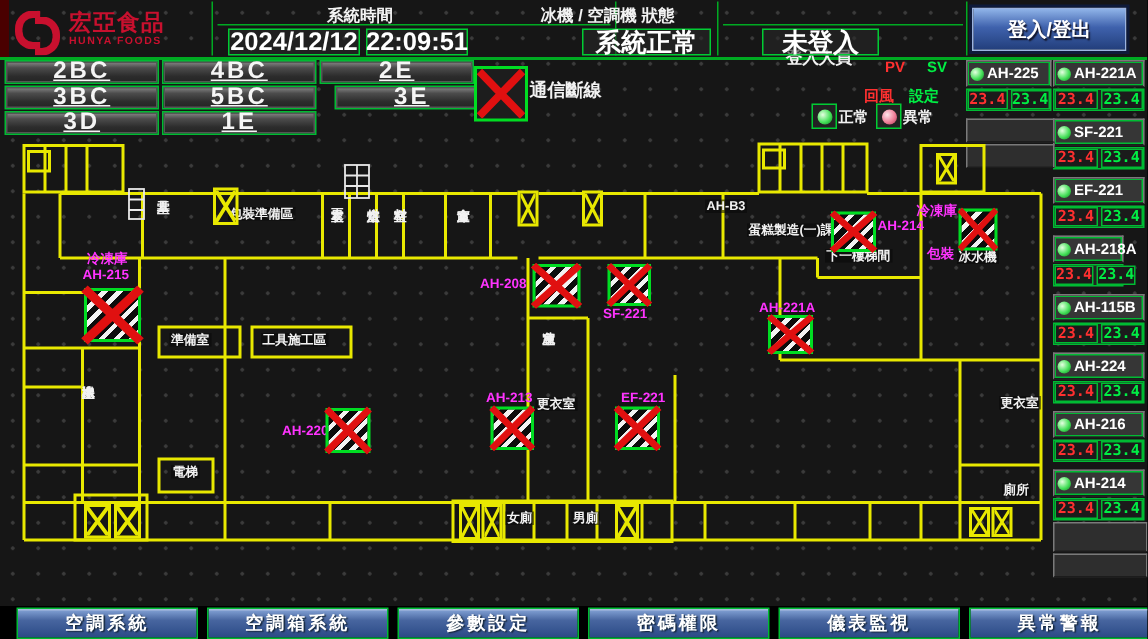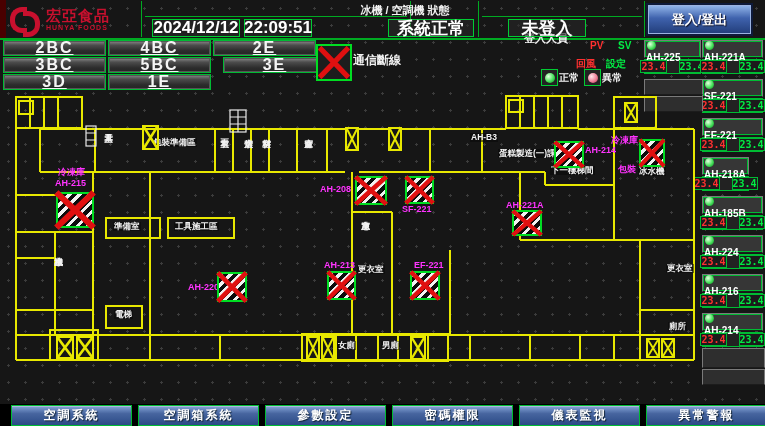--- a/index.html
+++ b/index.html
@@ -43,24 +43,24 @@
   .ledbox{position:absolute;width:15px;height:15px;background:#222;border:1px solid #00cc33;
       display:flex;align-items:center;justify-content:center;}
   .led{width:10px;height:10px;border-radius:50%;}
   .led.green{background:radial-gradient(circle at 35% 35%,#e4ffe0,#46e05a 55%,#0a7a1e);}
   .led.pink{background:radial-gradient(circle at 35% 35%,#ffe4ea,#ee7f98 55%,#a82f4e);}
   .small-label{position:absolute;font-size:10px;font-weight:bold;color:#f2f2f2;}
   .hdr-pv{color:#ff3030;} .hdr-sv{color:#00ee44;}
   
   .unit{position:absolute;}
   .unit-name{height:16px;background:#363636;border:1px solid #7a7a7a;border-bottom-color:#1c1c1c;
-      box-shadow:0 0 0 1px #00bb33 inset;display:flex;gap:2px;padding:0 1px;flex-direction:column;}
+      box-shadow:0 0 0 1px #00bb33 inset;display:flex;align-items:center;gap:2px;padding:0 1px;}
   .unit-name .led{width:9px;height:9px;flex:none;margin-left:1px;}
   .unit-name span{color:#fff;font-size:10px;font-weight:bold;white-space:nowrap;}
-  .unit-vals{margin-top:1px;height:13px;display:flex;gap:12px;border:1px solid #00bb33;background:#222;justify-content:center;}
+  .unit-vals{margin-top:1px;height:13px;display:flex;gap:2px;border:1px solid #00bb33;background:#222;}
   .val{flex:1;display:flex;align-items:center;justify-content:center;
       border:1px solid #00bb33;font-family:"DejaVu Sans Mono",monospace;
       font-size:10px;font-weight:bold;background:#1b1b1b;}
   .val.pv{color:#ff3030;} .val.sv{color:#00ee44;}
   .empty-panel{position:absolute;background:#2e2e2e;border:1px solid #7a7a7a;border-bottom-color:#1c1c1c;}
   
   #floorplan{position:absolute;left:0;top:92px;width:700px;height:306px;}
   #walls{position:absolute;left:0;top:0;}
   .room-label{position:absolute;color:#f2f2f2;font-size:8.5px;font-weight:bold;white-space:nowrap;
       background:rgba(10,10,10,.55);padding:0 1px;line-height:1.1;}
@@ -88,20 +88,21 @@
   <div class="topbar">
     <div class="edgecap" style="left:0;top:0;height:38px;"></div>
     <div class="logo">
       <div class="logo-glyph"></div>
       <div class="logo-text">
         <div class="brand">宏亞食品</div>
         <div class="brand-en">HUNYA FOODS</div>
       </div>
     </div>
     <div class="tb-div" style="left:141px;"></div>
+    <div class="tb-label" style="left:160px;width:160px;">系統時間</div>
     <div class="tb-rule" style="left:145px;width:262px;"></div>
     <div class="tb-box" style="left:152px;top:19px;width:86px;">2024/12/12</div>
     <div class="tb-box" style="left:244px;top:19px;width:66px;">22:09:51</div>
     <div class="tb-div" style="left:410px;"></div>
     <div class="tb-label" style="left:330px;width:150px;">冰機 / 空調機 狀態</div>
     <div class="tb-box" style="left:388px;top:19px;width:84px;">系統正常</div>
     <div class="tb-div" style="left:478px;"></div>
     <div class="tb-label" style="left:486px;width:120px;margin-top:28px;">登入人員</div>
     <div class="tb-rule" style="left:482px;width:160px;"></div>
     <div class="tb-box" style="left:508px;top:19px;width:76px;">未登入</div>
@@ -188,21 +189,21 @@
           <span>AH-218A</span>
         </div>
         <div class="unit-vals">
           <div class="val pv">23.4</div>
           <div class="val sv">23.4</div>
         </div>
       </div>
       <div class="unit" style="left: 702px; top: 196px; width: 61px;">
         <div class="unit-name">
           <div class="led green"></div>
-          <span>AH-185B</span>
+          <span>AH-115B</span>
         </div>
         <div class="unit-vals">
           <div class="val pv">23.4</div>
           <div class="val sv">23.4</div>
         </div>
       </div>
       <div class="unit" style="left: 702px; top: 235px; width: 61px;">
         <div class="unit-name">
           <div class="led green"></div>
           <span>AH-224</span>

